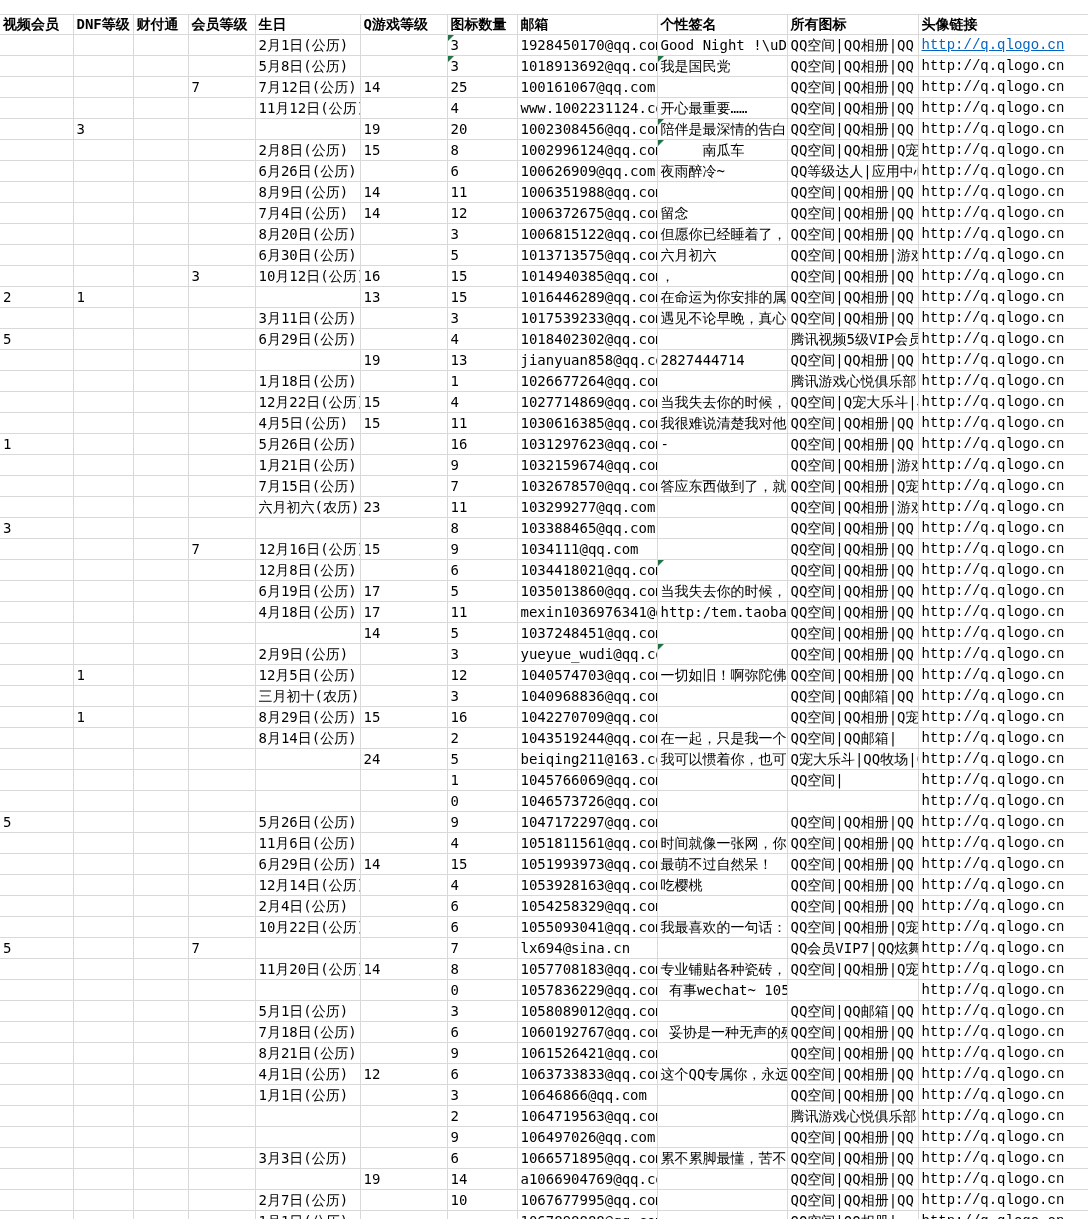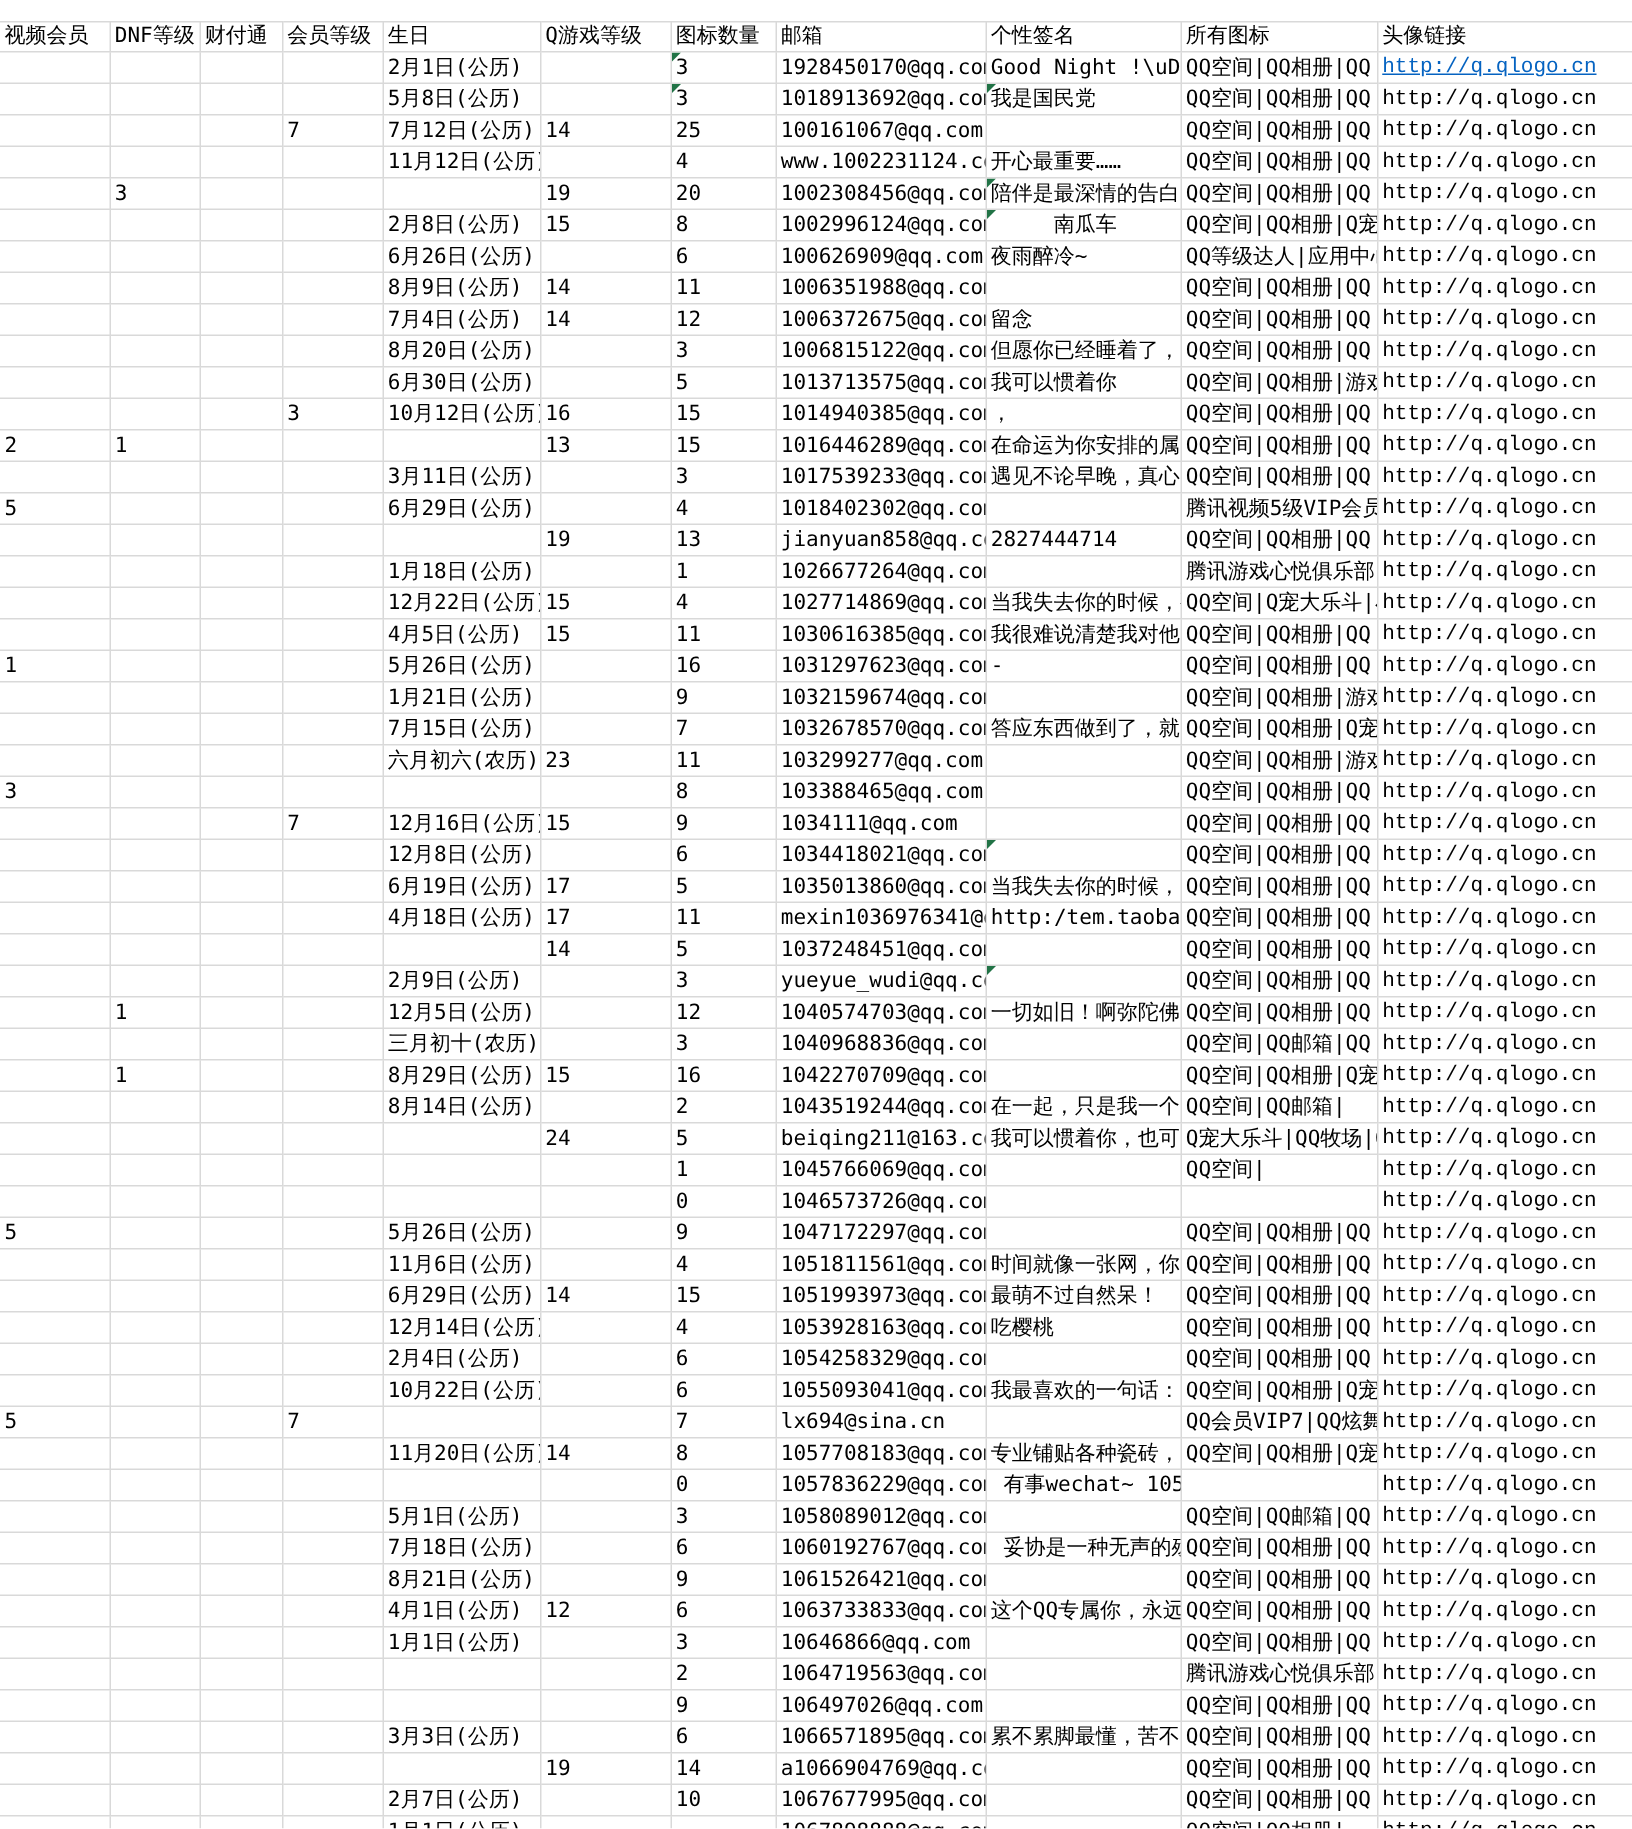--- a/index.html
+++ b/index.html
@@ -13,21 +13,21 @@
   table.grid{border-collapse:collapse;table-layout:fixed;width:1088px;}
   table.grid td{
     height:20px;line-height:19px;
     border-right:1px solid #d9d9d9;border-bottom:1px solid #d9d9d9;
     padding:0 0 0 3px;margin:0;
     white-space:pre;overflow:hidden;
     box-sizing:border-box;
     vertical-align:middle;
     position:relative;
   }
-  tr.hdr td{border-top:1px solid #d9d9d9;font-weight:normal;}
+  tr.hdr td{border-top:1px solid #d9d9d9;font-weight:bold;}
   td.tri::before{
     content:"";position:absolute;top:0;left:0;width:0;height:0;
     border-top:6px solid #217346;border-right:6px solid transparent;
   }
   td.sigRight{text-align:center;padding-right:2px;padding-left:0;}
   td.linkcell span{color:#000;text-decoration:none;font-family:Liberation Mono, monospace;}
   td.linkcell.blue span{color:#0563c1;text-decoration:underline;}
 </style>
 </head>
 <body>
@@ -194,21 +194,21 @@
         </tr>
         <tr>
           <td></td>
           <td></td>
           <td></td>
           <td></td>
           <td>6月30日(公历)</td>
           <td></td>
           <td>5</td>
           <td>1013713575@qq.com</td>
-          <td>我可以惯着你</td>
+          <td>六月初六</td>
           <td>QQ空间|QQ相册|游戏</td>
           <td class="linkcell"><span>http://q.qlogo.cn</span></td>
         </tr>
         <tr>
           <td></td>
           <td></td>
           <td></td>
           <td>3</td>
           <td>10月12日(公历)</td>
           <td>16</td>

